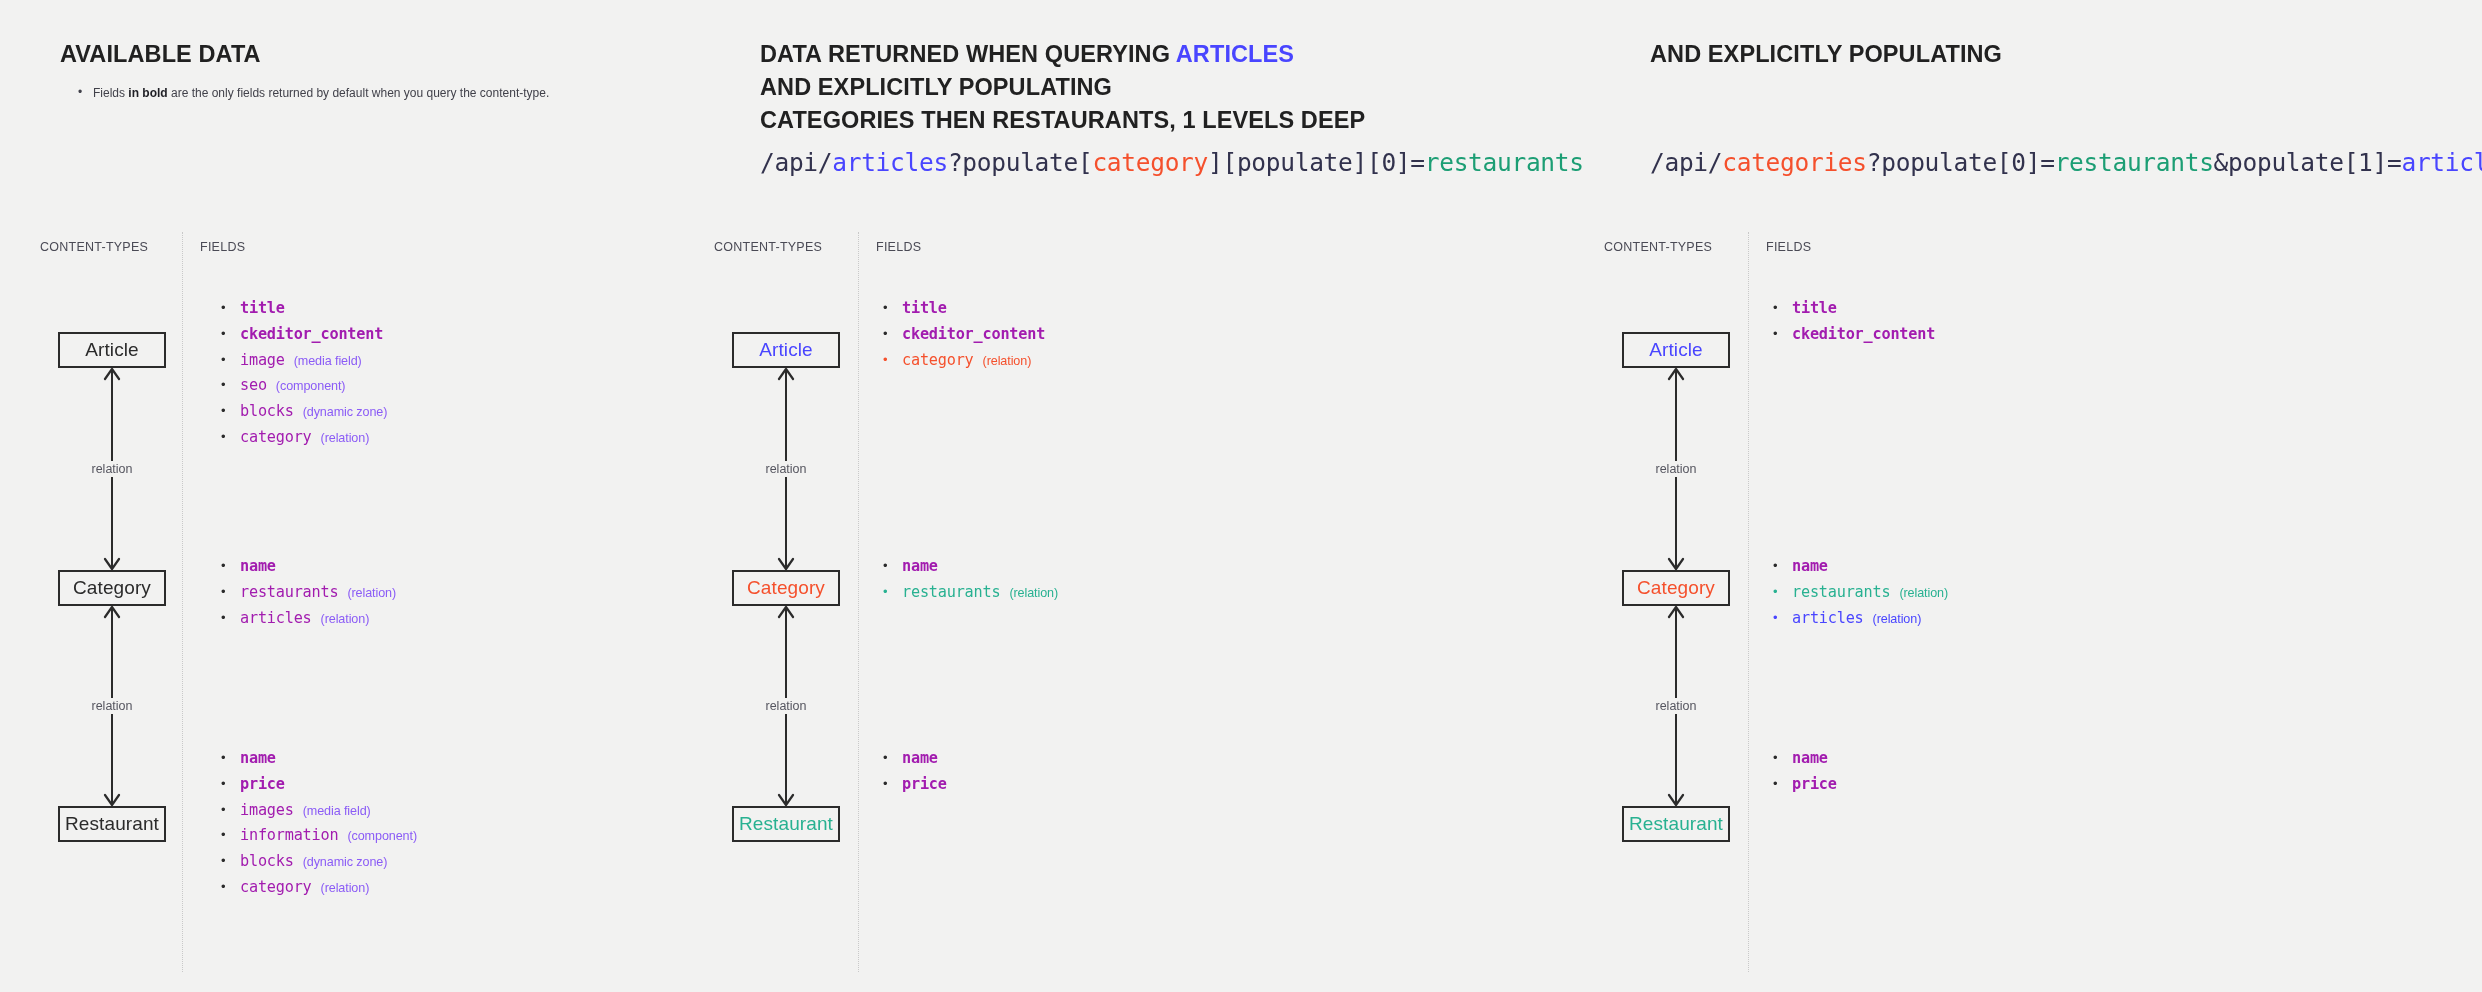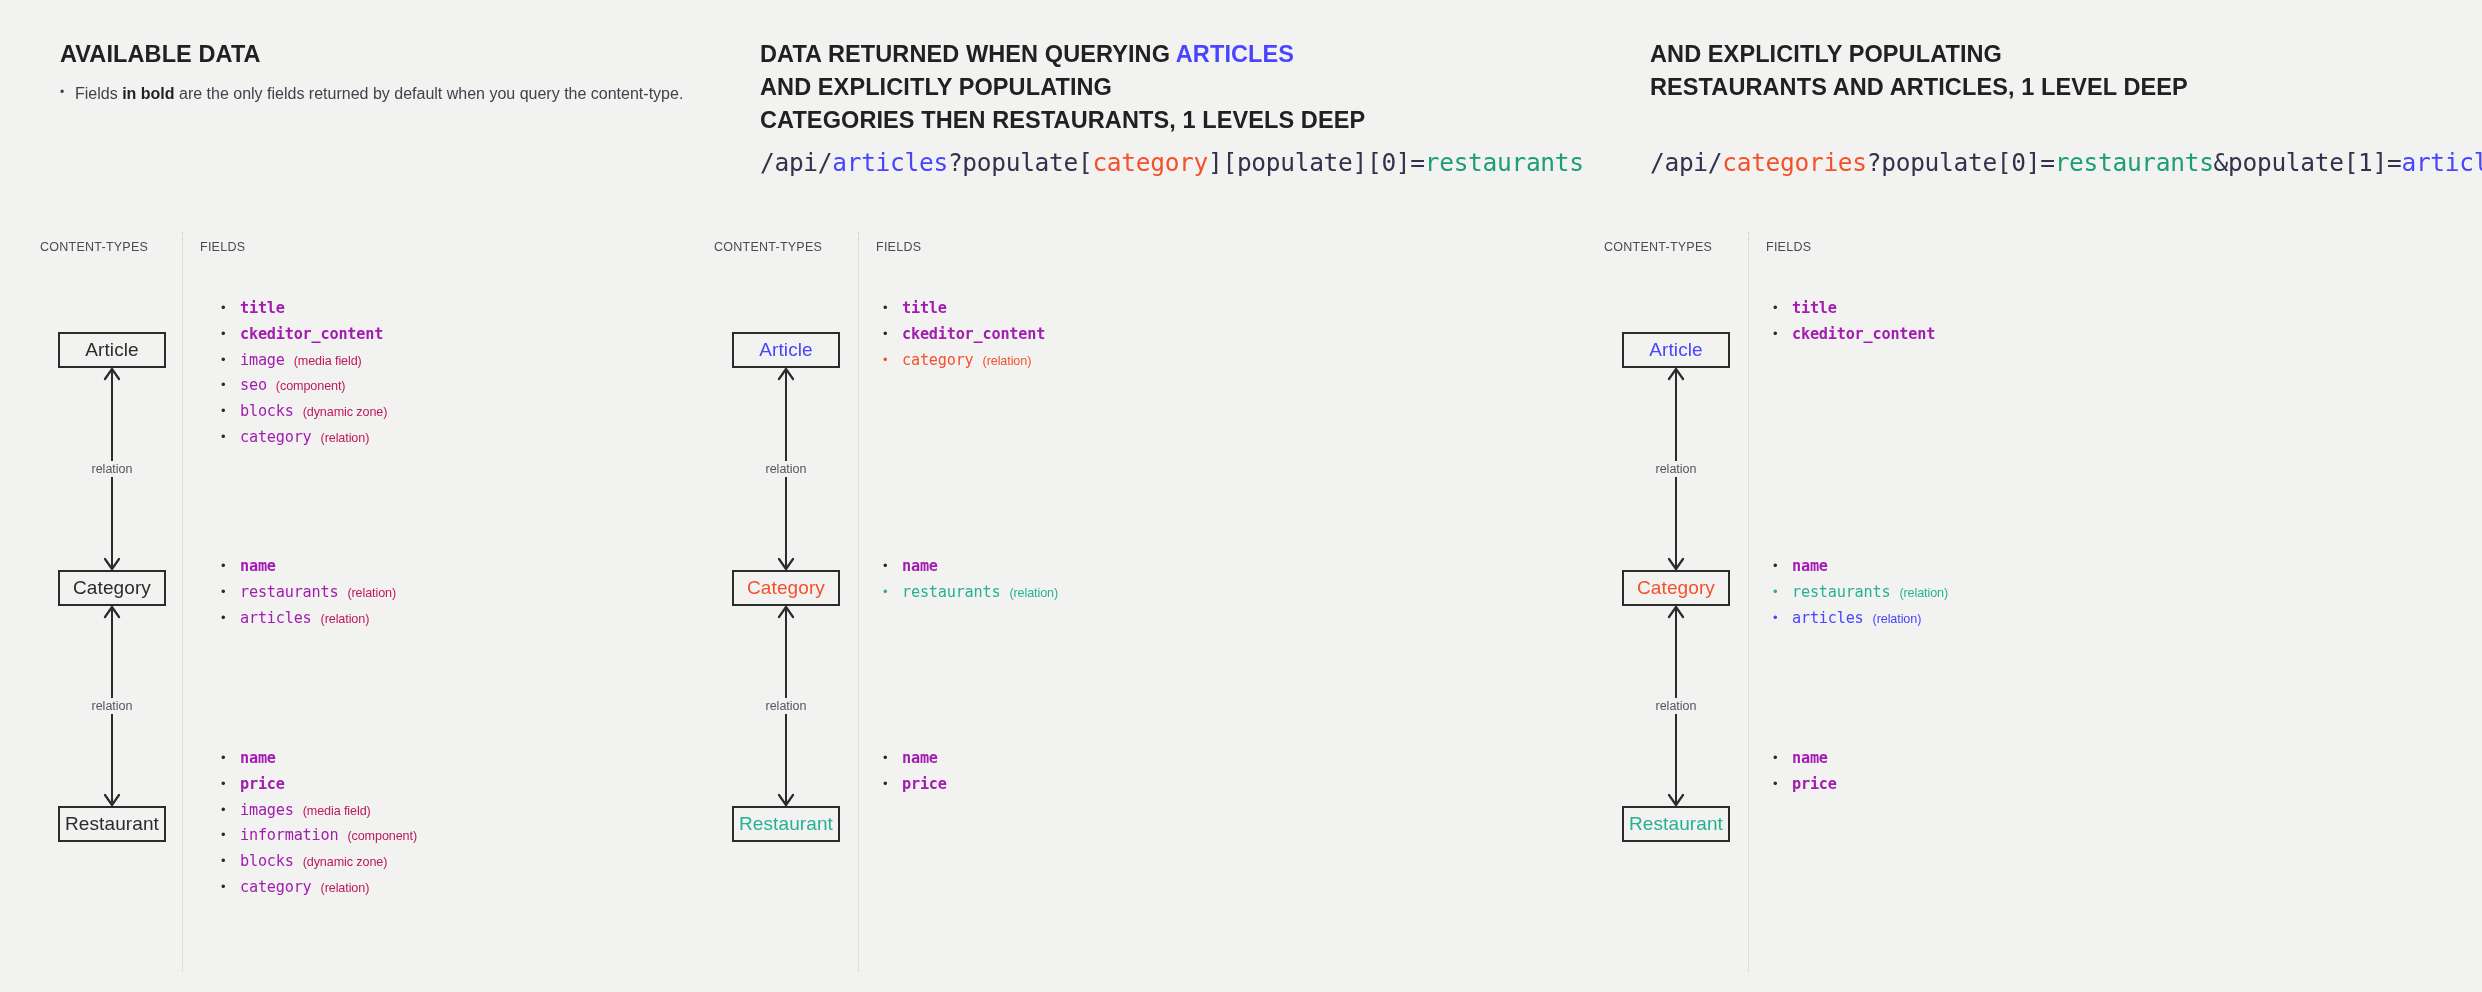--- a/index.html
+++ b/index.html
@@ -41,27 +41,26 @@
     letter-spacing: 0.1px;
     line-height: 33px;
     color: #212121;
     white-space: nowrap;
   }
   .panel-heading .hl-articles { color: #4945ff; }
   .panel-heading .hl-categories { color: #f5502c; }
 
   .bullets {
     position: absolute;
-    left: 58px;
+    left: 76px;
     top: 84px;
     width: 560px;
-    font-size: 16px;
+    font-size: 12px;
     line-height: 19px;
     color: #41414a;
-    text-align: center;
   }
   .bullets .row {
     position: relative;
     padding-left: 17px;
     white-space: nowrap;
   }
   .bullets .row::before {
     content: "•";
     position: absolute;
     left: 2px;
@@ -165,21 +164,21 @@
   .fname {
     font-family: "DejaVu Sans Mono", "Liberation Mono", monospace;
     font-size: 15.2px;
     letter-spacing: -0.2px;
     color: #a21caf;
   }
   .field-row.bold .fname { font-weight: bold; }
   .ftype {
     font-family: "Liberation Sans", sans-serif;
     font-size: 12.6px;
-    color: #be185d;
+    color: #8b5cf6;
     margin-left: 9px;
     letter-spacing: -0.1px;
   }
   
   .field-row.col-red::before  { color: #f5502c; }
   .field-row.col-red .fname,
   .field-row.col-red .ftype   { color: #f5502c; }
   .field-row.col-green::before{ color: #28b191; }
   .field-row.col-green .fname,
   .field-row.col-green .ftype { color: #28b191; }
@@ -294,21 +293,20 @@
         <div class="field-row col-green"><span class="fname">restaurants</span><span class="ftype">(relation)</span></div>
       </div>
       <div class="field-list" style="left: 180px; top: 745px;">
         <div class="field-row bold col-dark"><span class="fname">name</span></div>
         <div class="field-row bold col-dark"><span class="fname">price</span></div>
       </div>
     </div>
     <div class="panel" id="panel-2" style="left: 1590px;">
       <div class="panel-heading">
         <div><span>AND EXPLICITLY POPULATING</span></div>
-        <div><span>RESTAURANTS AND ARTICLES, 1 LEVEL DEEP</span></div>
       </div>
       <div class="url-line"><span class="c-dark">/api/</span><span class="c-red">categories</span><span class="c-dark">?populate[0]=</span><span class="c-green">restaurants</span><span class="c-dark">&amp;populate[1]=</span><span class="c-blue">articles</span></div>
       <div class="col-label label-ct" style="left: 14px;">CONTENT-TYPES</div>
       <div class="col-label label-fields" style="left: 176px;">FIELDS</div>
       <div class="dotted-sep" style="left: 158px;"></div>
       <div class="ct-box c-blue" style="left: 32px; top: 332px; width: 108px; height: 36px;">
         <span>Article</span>
       </div>
       <div class="ct-box c-red" style="left: 32px; top: 570px; width: 108px; height: 36px;">
         <span>Category</span>

